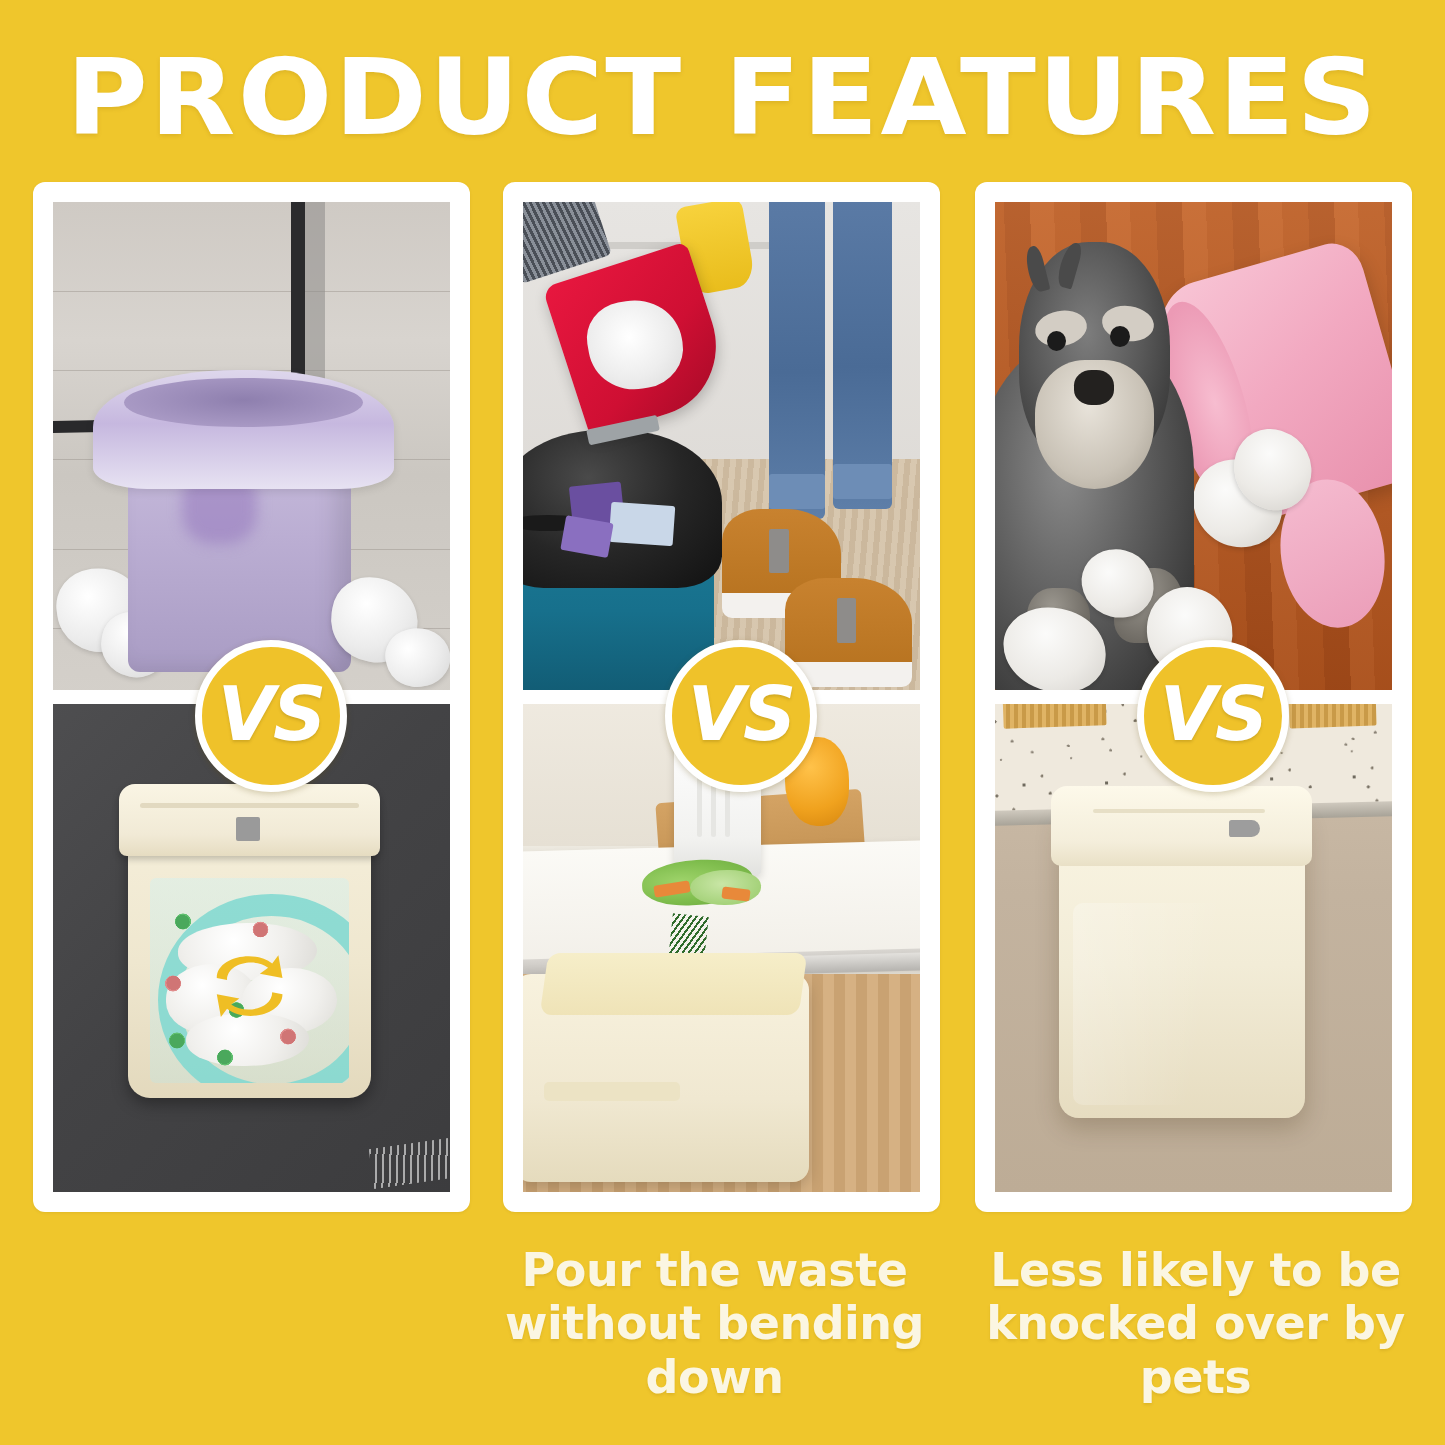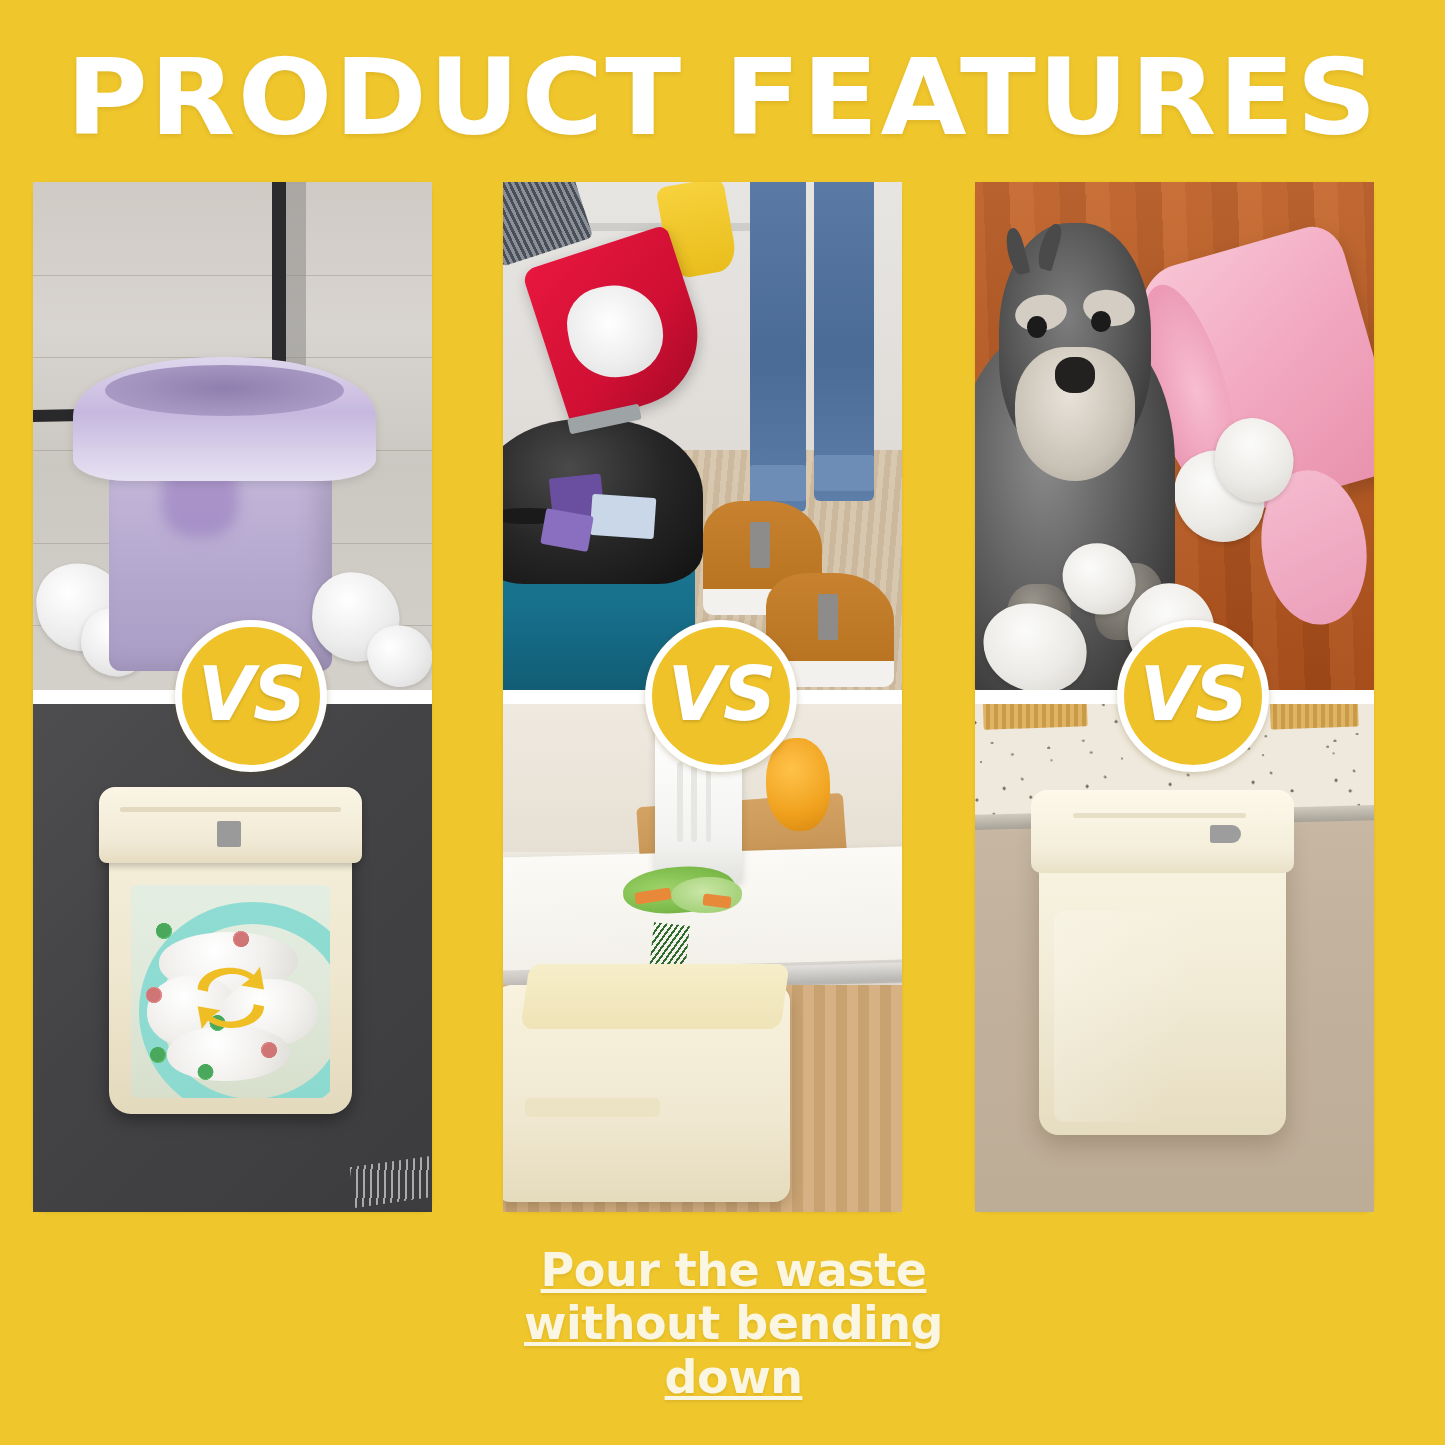--- a/index.html
+++ b/index.html
@@ -25,24 +25,24 @@
     letter-spacing:2px;
     line-height:1;
     transform:scaleX(1.06);
     text-shadow:0 2px 4px rgba(150,110,10,.20);
     white-space:nowrap;
   }
 
   
   .panels{position:absolute;top:182px;left:33px;width:1379px;height:1030px;}
   .panel{
-    position:absolute;top:0;width:399px;height:1030px;
+    position:absolute;top:0;width:437px;height:1030px;
     background:#FFFFFF;
     box-sizing:border-box;
-    padding:0;
+    padding:20px;
     box-shadow:0 1px 3px rgba(120,90,10,.12);
     border-radius:12px;
   }
   .panel.p1{left:0px;}
   .panel.p2{left:470px;}
   .panel.p3{left:942px;}
 
   .panel-inner{position:relative;width:100%;height:100%;overflow:hidden;background:#ddd;}
   .half{position:absolute;left:0;width:100%;height:50%;overflow:hidden;}
   .half.top{top:0;}
@@ -340,21 +340,21 @@
     text-align:center;
     color:#FBF6E2;
     font-family:"DejaVu Sans", sans-serif;
     font-weight:bold;
     font-size:46px;
     line-height:1.16;
     letter-spacing:-.5px;
     text-shadow:0 2px 3px rgba(150,110,10,.18);
   }
   .caption.c1{left:33px;}
-  .caption.c2{left:515px;text-decoration:underline;}
+  .caption.c2{left:496px;}
   .caption.c3{left:977px;}
 </style>
 </head>
 <body>
 
 <div class="stage">
 
   <div class="title">PRODUCT FEATURES</div>
 
   <div class="panels">
@@ -538,15 +538,16 @@
         <div class="vs-badge vs3">
           <span>VS</span>
         </div>
       </div>
     </div>
 
   </div>
 
   <div class="captions">
     <div class="caption c2">Pour the waste without bending down</div>
+    <div class="caption c3">Less likely to be knocked over by pets</div>
   </div>
 
 </div>
 
 </body></html>

